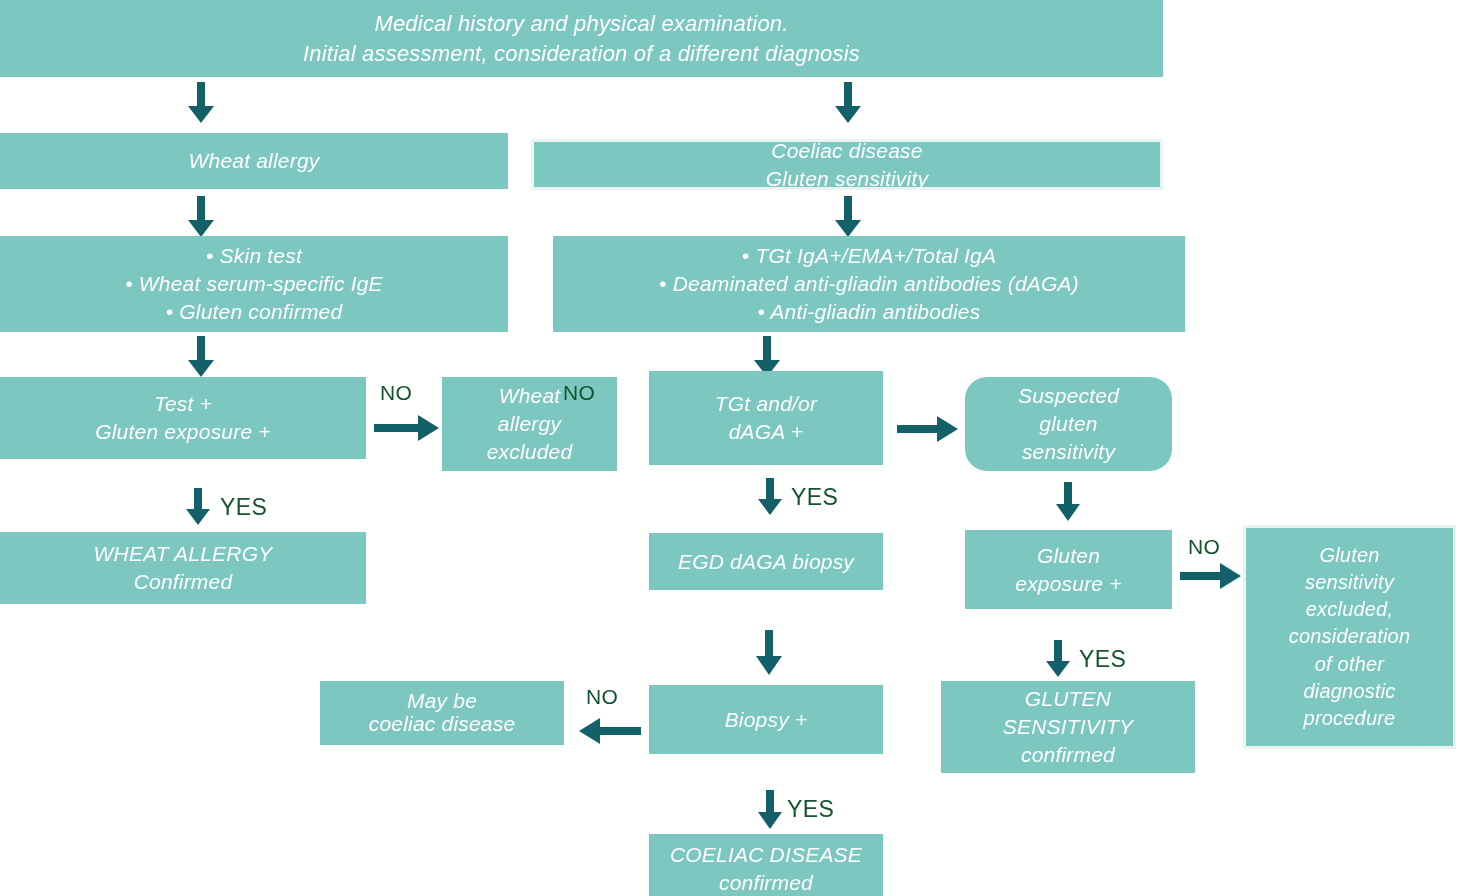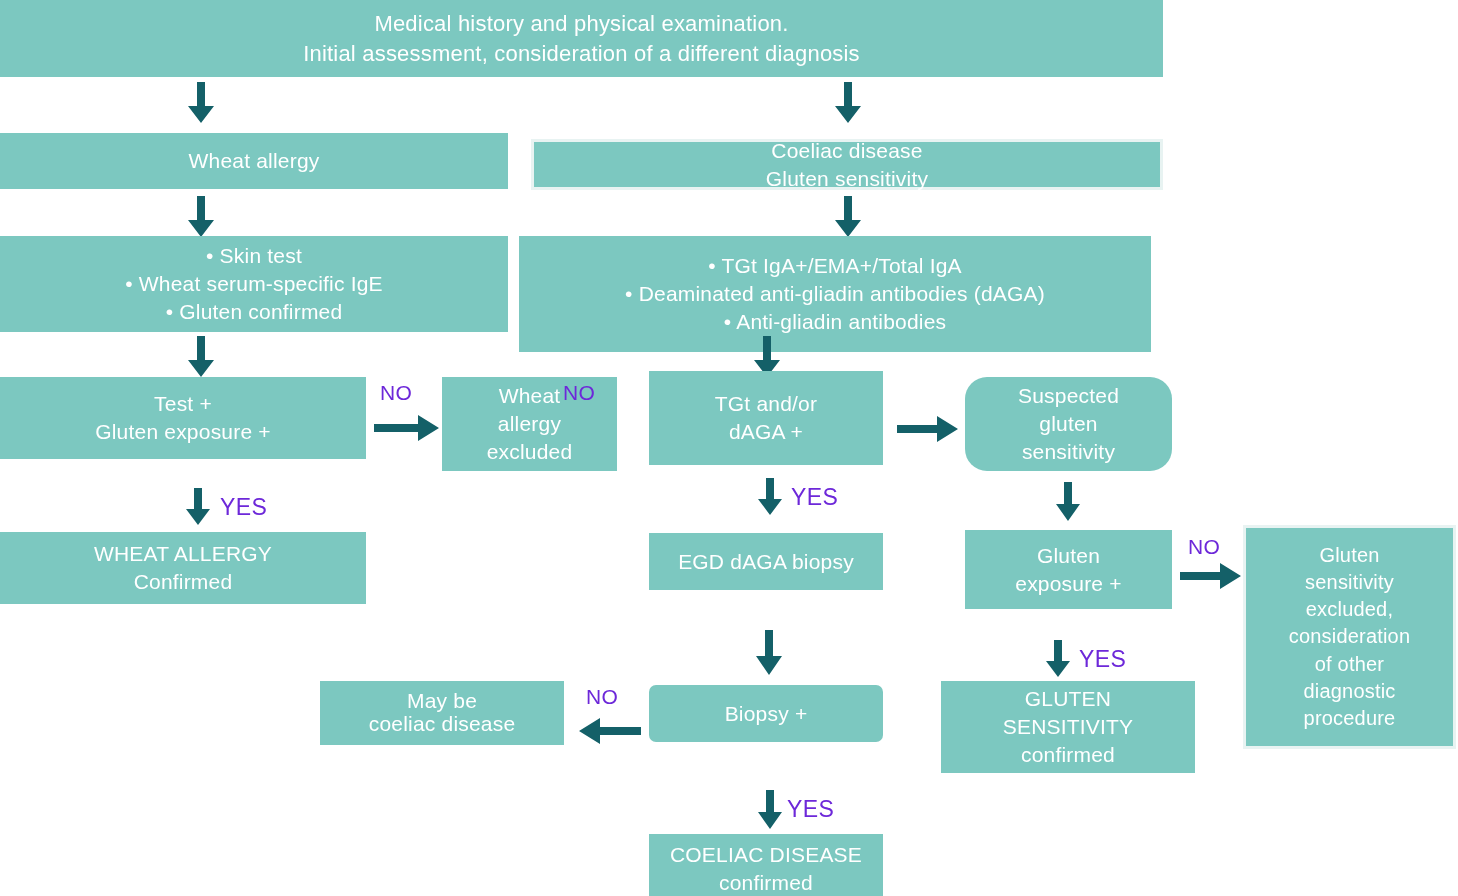--- a/index.html
+++ b/index.html
@@ -25,35 +25,36 @@
     display: flex;
     flex-direction: column;
     align-items: center;
     justify-content: center;
     text-align: center;
     font-size: 21px;
     line-height: 1.32;
     letter-spacing: 0.2px;
     white-space: pre-line;
     padding: 2px 6px;
+    font-style: italic;
   }
   .box.bordered {
     border: 3px solid #e8f3f2;
   }
 
   
   .arrow-down, .arrow-right, .arrow-left {
     position: absolute;
   }
   .arrow-down svg, .arrow-right svg, .arrow-left svg {
     display: block;
   }
   .edge-label {
     position: absolute;
-    color: #6d28d9;
+    color: #14532d;
     font-size: 21px;
     letter-spacing: 0.4px;
     white-space: nowrap;
   }
   .edge-label.big { font-size: 23px; }
 </style>
 </head>
 <body>
 
 <div id="canvas">
@@ -86,21 +87,21 @@
   <div class="arrow-down" style="left:831px; top:196px;">
     <svg width="34" height="42" viewBox="0 0 34 42">
         <path d="M13 0 h8 v24 h9 L17 41 L4 24 h9 z" fill="#146068"></path>
       </svg>
   </div>
 
   <div class="box" style="left:0px; top:236px; width:508px; height:96px;">• Skin test
 • Wheat serum-specific IgE
 • Gluten confirmed</div>
 
-  <div class="box" style="left:519px; top:236px; width:632px; height:116px;">• TGt IgA+/EMA+/Total  IgA
+  <div class="box" style="left:553px; top:236px; width:632px; height:96px;">• TGt IgA+/EMA+/Total  IgA
 • Deaminated anti-gliadin antibodies (dAGA)
 • Anti-gliadin antibodies</div>
 
   <div class="arrow-down" style="left:184px; top:336px;">
     <svg width="34" height="42" viewBox="0 0 34 42">
         <path d="M13 0 h8 v24 h9 L17 41 L4 24 h9 z" fill="#146068"></path>
       </svg>
   </div>
   <div class="arrow-down" style="left:750px; top:336px;">
     <svg width="34" height="42" viewBox="0 0 34 42">
@@ -199,21 +200,21 @@
 coeliac disease</div>
 
   <div class="edge-label" style="left:586px; top:685px;">NO</div>
 
   <div class="arrow-left" style="left:578px; top:716px;">
     <svg width="64" height="30" viewBox="0 0 64 30">
         <path d="M63 11 h-41 v-9 L1 15 L22 28 v-9 h41 z" fill="#146068"></path>
       </svg>
   </div>
 
-  <div class="box" style="left:649px; top:685px; width:234px; height:57px;border-radius:7px;">Biopsy +</div>
+  <div class="box" style="left:649px; top:685px; width:234px; height:69px;">Biopsy +</div>
 
   <div class="box" style="left:941px; top:681px; width:254px; height:92px;">GLUTEN
 SENSITIVITY
 confirmed</div>
 
   <div class="arrow-down" style="left:755px; top:790px;">
     <svg width="30" height="40" viewBox="0 0 30 40">
         <path d="M11 0 h8 v22 h8 L15 39 L3 22 h8 z" fill="#146068"></path>
       </svg>
   </div>

